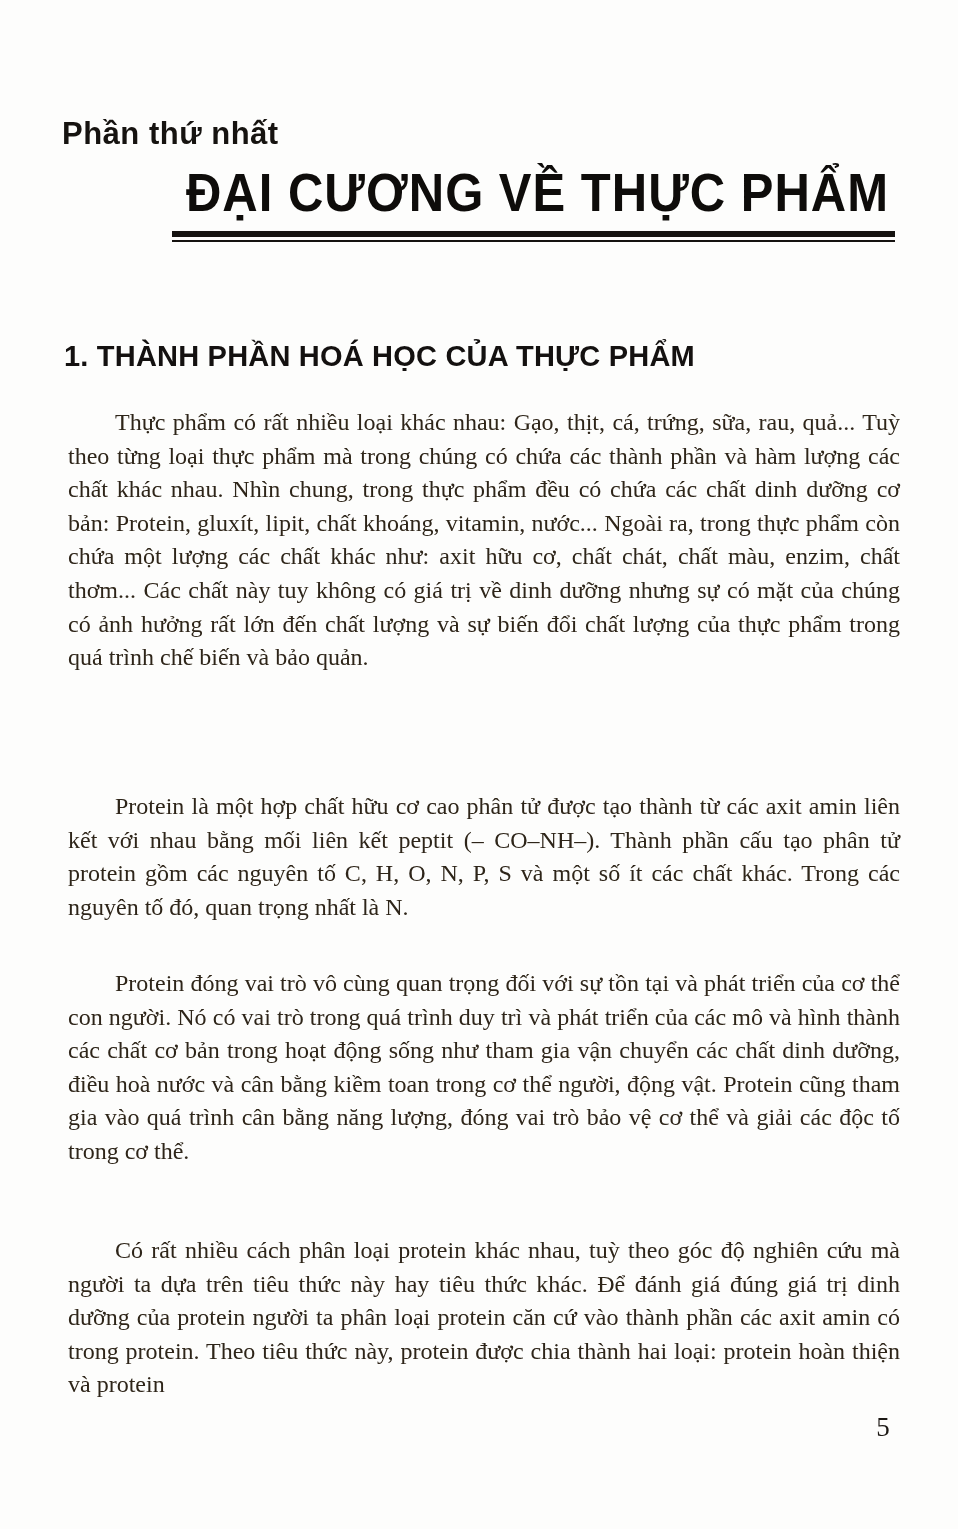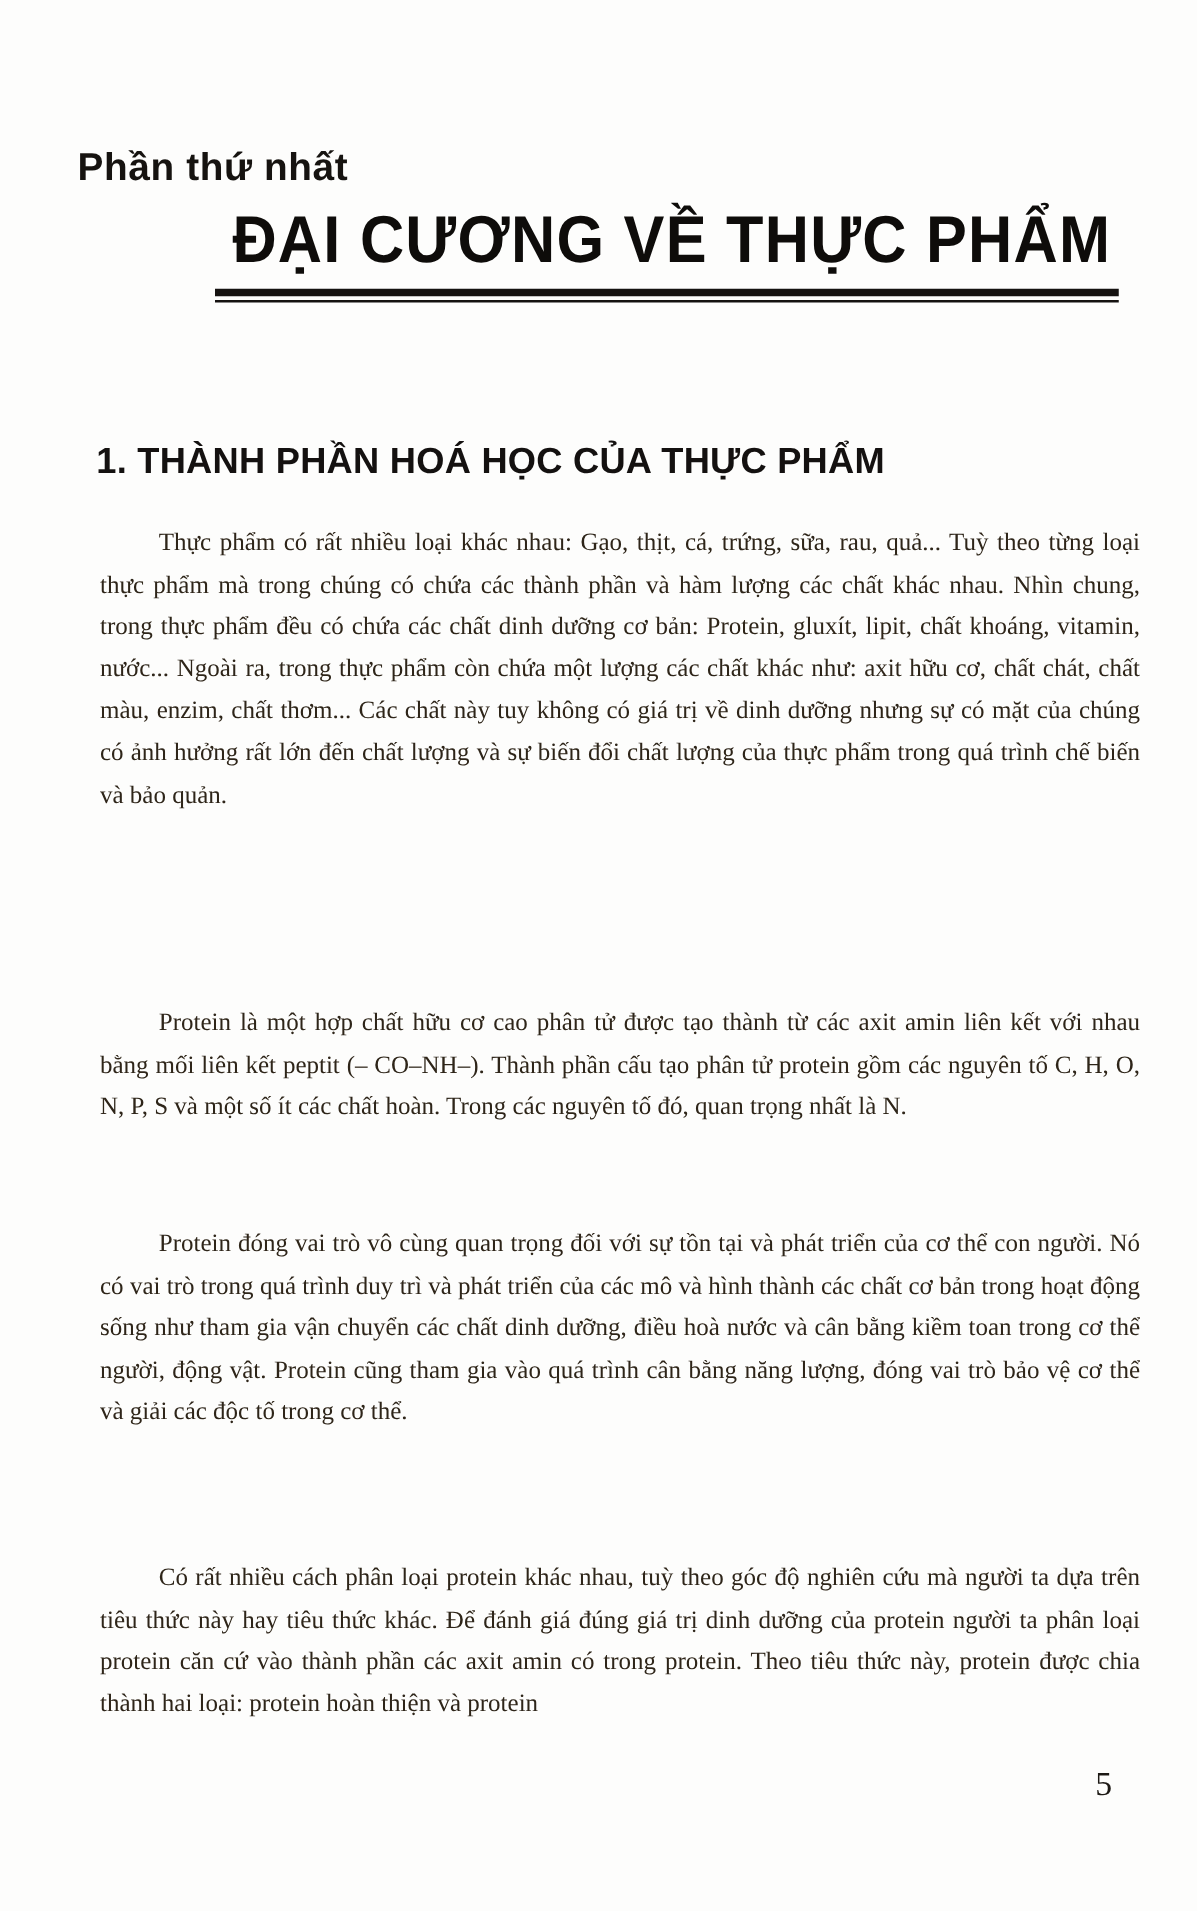--- a/index.html
+++ b/index.html
@@ -47,21 +47,21 @@
     top: 231px;
     width: 723px;
     height: 3px;
     border-top: 6px solid #151210;
     border-bottom: 2px solid #151210;
   }
   .section-heading {
     position: absolute;
     left: 64px;
     top: 340px;
-    margin: 13px;
+    margin: 0;
     font-family: "Liberation Sans", sans-serif;
     font-weight: bold;
     font-size: 29px;
     letter-spacing: 0.2px;
     color: #141110;
     white-space: nowrap;
   }
   .subsection-heading {
     position: absolute;
     left: 64px;
@@ -70,23 +70,23 @@
     font-family: "Liberation Sans", sans-serif;
     font-weight: bold;
     font-size: 28px;
     color: #181411;
     white-space: nowrap;
   }
   .body-para {
     position: absolute;
     left: 64px;
     width: 832px;
-    margin: 16px;
+    margin: 4px;
     font-family: "Liberation Serif", serif;
-    font-size: 20px;
+    font-size: 24px;
     line-height: 33.6px;
     text-align: justify;
     text-indent: 47px;
     color: #2e2519;
   }
   .para-1 { top: 402px; }
   .para-2 { top: 786px; }
   .para-3 { top: 963px; }
   .para-4 { top: 1230px; }
   .page-number {
@@ -109,21 +109,21 @@
 
   <div class="part-title">ĐẠI CƯƠNG VỀ THỰC PHẨM</div>
 
   <div class="title-rule"></div>
 
   <h2 class="section-heading">1. THÀNH PHẦN HOÁ HỌC CỦA THỰC PHẨM</h2>
 
   <p class="body-para para-1">Thực phẩm có rất nhiều loại khác nhau: Gạo, thịt, cá, trứng, sữa, rau, quả... Tuỳ theo từng loại thực phẩm mà trong chúng có chứa các thành phần và hàm lượng các chất khác nhau. Nhìn chung, trong thực phẩm đều có chứa các chất dinh dưỡng cơ bản: Protein, gluxít, lipit, chất khoáng, vitamin, nước... Ngoài ra, trong thực phẩm còn chứa một lượng các chất khác như: axit hữu cơ, chất chát, chất màu, enzim, chất thơm... Các chất này tuy không có giá trị về dinh dưỡng nhưng sự có mặt của chúng có ảnh hưởng rất lớn đến chất lượng và sự biến đổi chất lượng của thực phẩm trong quá trình chế biến và bảo quản.</p>
 
 
-  <p class="body-para para-2">Protein là một hợp chất hữu cơ cao phân tử được tạo thành từ các axit amin liên kết với nhau bằng mối liên kết peptit (– CO–NH–). Thành phần cấu tạo phân tử protein gồm các nguyên tố C, H, O, N, P, S và một số ít các chất hoàn. Trong các nguyên tố đó, quan trọng nhất là N.</p>
+  <p class="body-para para-2">Protein là một hợp chất hữu cơ cao phân tử được tạo thành từ các axit amin liên kết với nhau bằng mối liên kết peptit (– CO–NH–). Thành phần cấu tạo phân tử protein gồm các nguyên tố C, H, O, N, P, S và một số ít các chất khác. Trong các nguyên tố đó, quan trọng nhất là N.</p>
 
   <p class="body-para para-3">Protein đóng vai trò vô cùng quan trọng đối với sự tồn tại và phát triển của cơ thể con người. Nó có vai trò trong quá trình duy trì và phát triển của các mô và hình thành các chất cơ bản trong hoạt động sống như tham gia vận chuyển các chất dinh dưỡng, điều hoà nước và cân bằng kiềm toan trong cơ thể người, động vật. Protein cũng tham gia vào quá trình cân bằng năng lượng, đóng vai trò bảo vệ cơ thể và giải các độc tố trong cơ thể.</p>
 
   <p class="body-para para-4">Có rất nhiều cách phân loại protein khác nhau, tuỳ theo góc độ nghiên cứu mà người ta dựa trên tiêu thức này hay tiêu thức khác. Để đánh giá đúng giá trị dinh dưỡng của protein người ta phân loại protein căn cứ vào thành phần các axit amin có trong protein. Theo tiêu thức này, protein được chia thành hai loại: protein hoàn thiện và protein</p>
 
   <div class="page-number">5</div>
 
 </div>
 
 </body></html>

